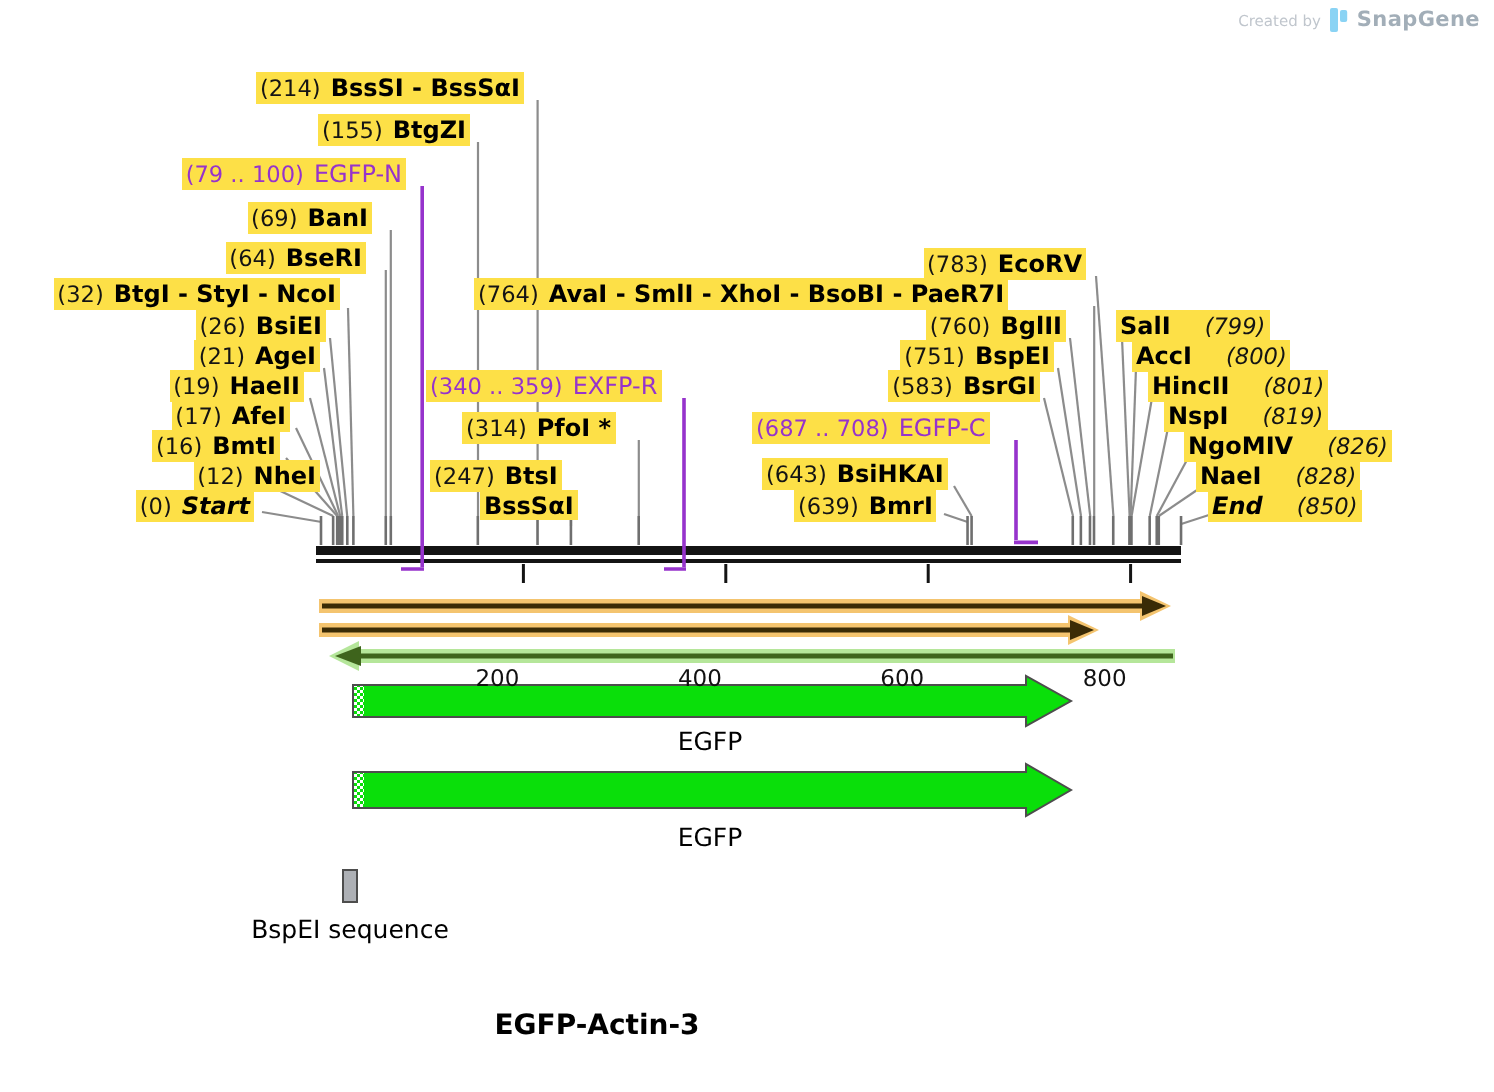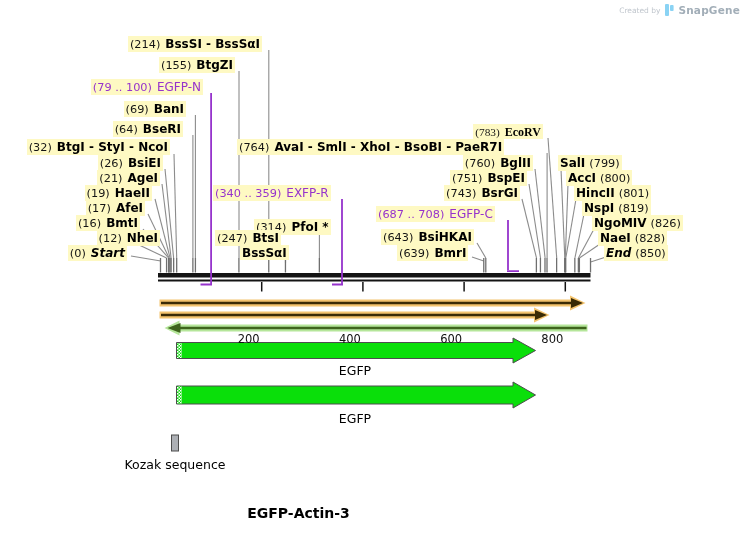--- a/index.html
+++ b/index.html
@@ -1,24 +1,24 @@
 <!DOCTYPE html>
 <html><head>
 <meta charset="utf-8">
 <style>
   html,body{margin:0;padding:0;background:#fff;}
   #stage{position:relative;width:747px;height:546px;background:#ffffff;overflow:hidden;
          font-family:"DejaVu Sans","Liberation Sans",sans-serif;}
   #map-svg{position:absolute;left:0;top:0;z-index:1;}
-  .site-label{position:absolute;white-space:nowrap;background:#fef9c3;padding:0 2px;
+  .site-label{position:absolute;white-space:nowrap;background:#fde047;padding:0 2px;
               line-height:14px;z-index:3;color:#000;}
   .site-label .num{font-size:11.3px;font-weight:400;color:#141414;}
   .site-label .name{font-size:12px;font-weight:700;color:#000;}
   .site-label .num + .name{margin-left:5px;}
-  .site-label .name + .num{margin-left:4px;}
+  .site-label .name + .num{margin-left:17px;font-style:italic;}
   .site-label.primer .num,.site-label.primer .name{color:#9633cc;font-weight:400;}
   .site-label.terminus .name{font-style:italic;}
   .ruler-num{position:absolute;z-index:2;font-size:11.5px;color:#111;transform:translateX(-100%);
              background:transparent;margin-top:48px;}
   .feature-label{position:absolute;z-index:3;font-size:12.5px;color:#000;}
   #egfp-top-label{left:325px;top:363px;width:60px;text-align:center;}
   #egfp-bottom-label{left:325px;top:411px;width:60px;text-align:center;}
   #kozak-label{left:123px;top:457px;width:104px;text-align:center;}
   #map-title{position:absolute;left:0;top:505px;width:597px;text-align:center;z-index:3;
              font-size:14px;font-weight:700;color:#000;}
@@ -170,28 +170,28 @@
       <div class="site-label enzyme" style="right: 564px; top: 121px; margin-left: 33px;"><span class="num">(64)</span><span class="name">BseRI</span></div>
       <div class="site-label enzyme" style="right: 577px; top: 139px;"><span class="num">(32)</span><span class="name">BtgI - StyI - NcoI</span></div>
       <div class="site-label enzyme" style="right: 584px; top: 155px;"><span class="num">(26)</span><span class="name">BsiEI</span></div>
       <div class="site-label enzyme" style="right: 587px; top: 170px;"><span class="num">(21)</span><span class="name">AgeI</span></div>
       <div class="site-label enzyme" style="right: 595px; top: 185px;"><span class="num">(19)</span><span class="name">HaeII</span></div>
       <div class="site-label enzyme" style="right: 602px; top: 200px;"><span class="num">(17)</span><span class="name">AfeI</span></div>
       <div class="site-label enzyme" style="right: 607px; top: 215px;"><span class="num">(16)</span><span class="name">BmtI</span></div>
       <div class="site-label enzyme" style="right: 587px; top: 230px;"><span class="num">(12)</span><span class="name">NheI</span></div>
       <div class="site-label terminus" style="right: 620px; top: 245px;"><span class="num">(0)</span><span class="name">Start</span></div>
       <div class="site-label primer" style="left: 213px; top: 185px;"><span class="num">(340 .. 359)</span><span class="name">EXFP-R</span></div>
-      <div class="site-label enzyme" style="left: 254px; top: 206px; margin-top: 13px;"><span class="num">(314)</span><span class="name">PfoI *</span></div>
+      <div class="site-label enzyme" style="left: 231px; top: 206px;"><span class="num">(314)</span><span class="name">PfoI *</span></div>
       <div class="site-label enzyme" style="left: 215px; top: 230px;"><span class="num">(247)</span><span class="name">BtsI</span></div>
       <div class="site-label enzyme" style="left: 240px; top: 245px;"><span class="name">BssSαI</span></div>
       <div class="site-label enzyme" style="left: 237px; top: 139px;"><span class="num">(764)</span><span class="name">AvaI - SmlI - XhoI - BsoBI - PaeR7I</span></div>
-      <div class="site-label enzyme" style="right: 204px; top: 124px; font-family: Liberation Serif, serif;"><span class="num">(783)</span><span class="name">EcoRV</span></div>
+      <div class="site-label enzyme" style="right: 204px; top: 124px;"><span class="num">(783)</span><span class="name">EcoRV</span></div>
       <div class="site-label enzyme" style="right: 214px; top: 155px;"><span class="num">(760)</span><span class="name">BglII</span></div>
       <div class="site-label enzyme" style="right: 220px; top: 170px;"><span class="num">(751)</span><span class="name">BspEI</span></div>
-      <div class="site-label enzyme" style="right: 227px; top: 185px;"><span class="num">(743)</span><span class="name">BsrGI</span></div>
+      <div class="site-label enzyme" style="right: 227px; top: 185px;"><span class="num">(583)</span><span class="name">BsrGI</span></div>
       <div class="site-label primer" style="left: 376px; top: 206px;"><span class="num">(687 .. 708)</span><span class="name">EGFP-C</span></div>
       <div class="site-label enzyme" style="left: 381px; top: 229px;"><span class="num">(643)</span><span class="name">BsiHKAI</span></div>
       <div class="site-label enzyme" style="left: 397px; top: 245px;"><span class="num">(639)</span><span class="name">BmrI</span></div>
       <div class="site-label enzyme reverse" style="left: 558px; top: 155px;"><span class="name">SalI</span><span class="num">(799)</span></div>
       <div class="site-label enzyme reverse" style="left: 566px; top: 170px;"><span class="name">AccI</span><span class="num">(800)</span></div>
       <div class="site-label enzyme reverse" style="left: 574px; top: 185px;"><span class="name">HincII</span><span class="num">(801)</span></div>
       <div class="site-label enzyme reverse" style="left: 582px; top: 200px;"><span class="name">NspI</span><span class="num">(819)</span></div>
       <div class="site-label enzyme reverse" style="left: 592px; top: 215px;"><span class="name">NgoMIV</span><span class="num">(826)</span></div>
       <div class="site-label enzyme reverse" style="left: 598px; top: 230px;"><span class="name">NaeI</span><span class="num">(828)</span></div>
       <div class="site-label terminus reverse" style="left: 604px; top: 245px;"><span class="name">End</span><span class="num">(850)</span></div>
@@ -199,16 +199,16 @@
 
   <div id="ruler-nums">
       <span class="ruler-num" style="left: 259.7px; top: 283.5px;">200</span>
       <span class="ruler-num" style="left: 360.9px; top: 283.5px;">400</span>
       <span class="ruler-num" style="left: 462.1px; top: 283.5px;">600</span>
       <span class="ruler-num" style="left: 563.3px; top: 283.5px;">800</span>
     </div>
 
   <div id="egfp-top-label" class="feature-label">EGFP</div>
   <div id="egfp-bottom-label" class="feature-label">EGFP</div>
-  <div id="kozak-label" class="feature-label">Kozak sequence</div>
+  <div id="kozak-label" class="feature-label">BspEI sequence</div>
 
   <div id="map-title">EGFP-Actin-3</div>
 </div>
 
 </body></html>

